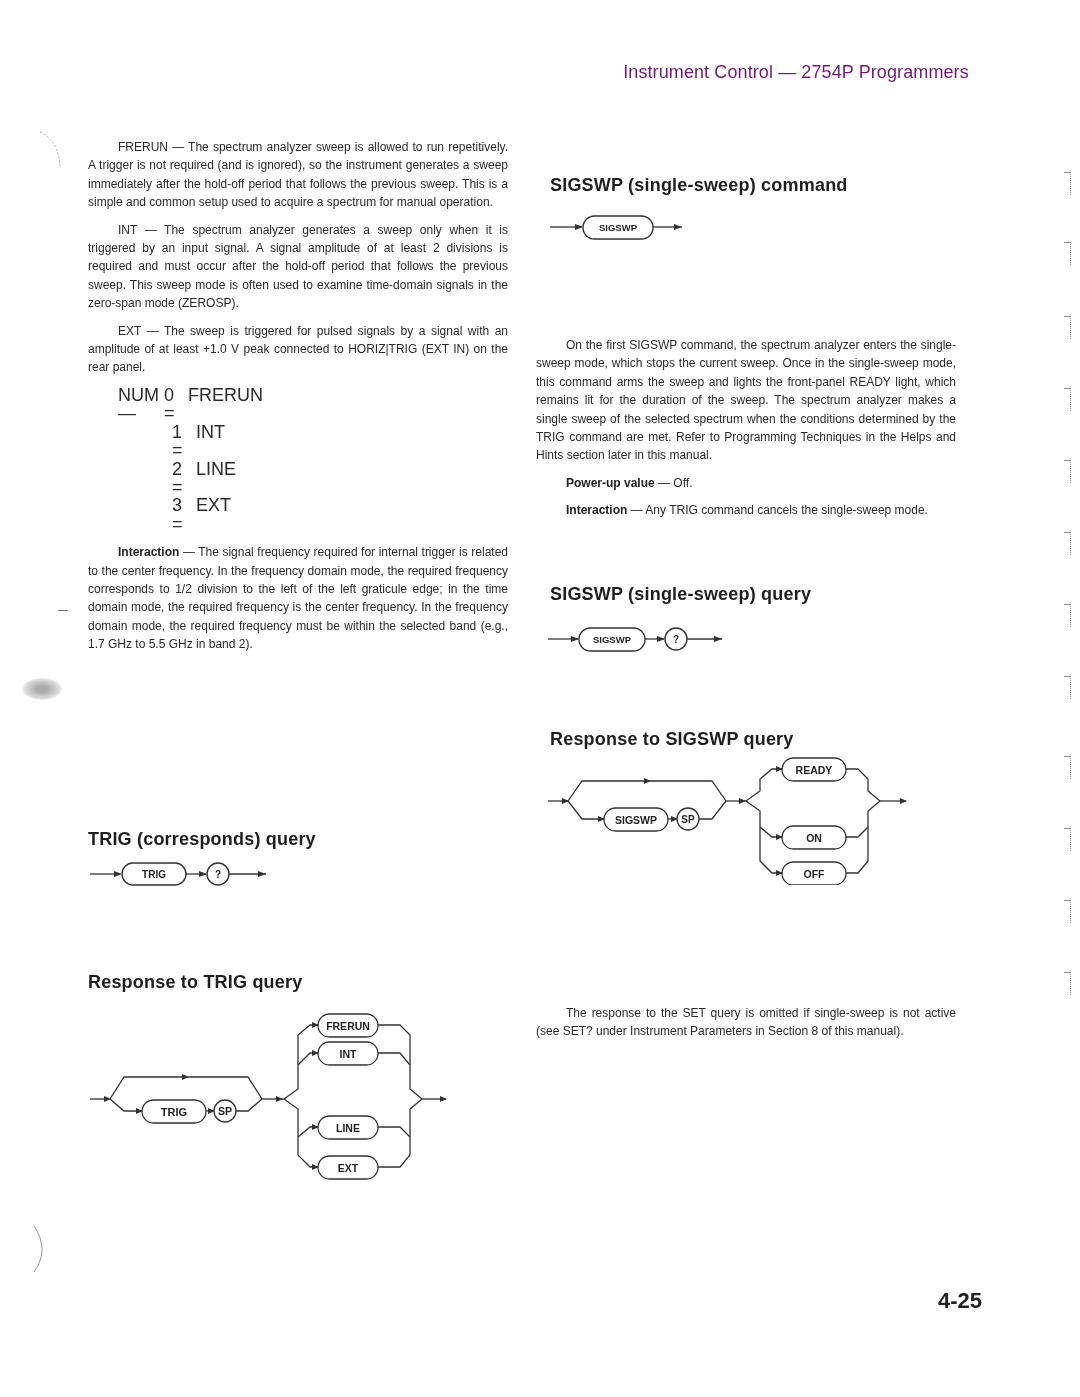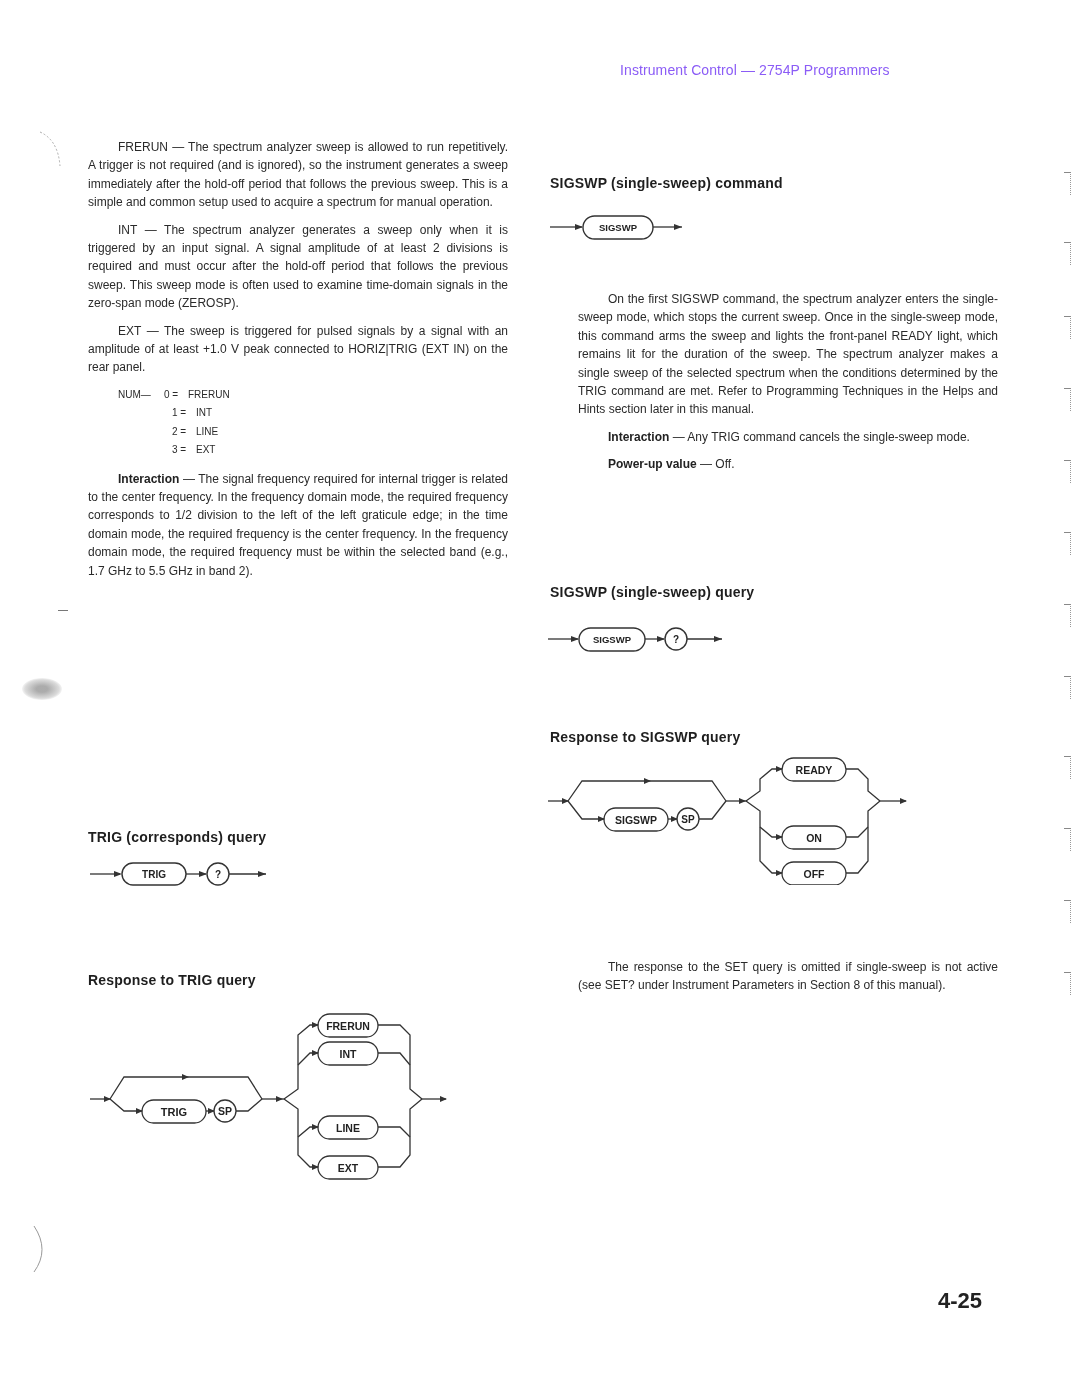--- a/index.html
+++ b/index.html
@@ -2,35 +2,35 @@
 <html><head>
 <meta charset="utf-8">
 <style>
   html, body { margin: 0; padding: 0; background: #ffffff; }
   body {
     width: 1080px; height: 1397px; position: relative; overflow: hidden;
     font-family: "Liberation Sans", sans-serif; color: #222;
   }
   .page-header {
     position: absolute; left: 620px; top: 62px; width: 352px;
-    text-align: left; font-size: 14px; color: #8b5cf6; letter-spacing: 0.1px;
+    text-align: center; font-size: 18px; color: #701a75; letter-spacing: 0.1px;
   }
   .col { position: absolute; width: 420px; }
   .col-left { left: 88px; top: 138px; }
-  .col-right { left: 578px; }
+  .col-right { left: 536px; margin-top: 46px; }
   p.body {
     margin: 0 0 9px 0; font-size: 12px; line-height: 18.4px;
     text-align: justify; text-indent: 30px; color: #2a2a2a;
   }
   .kw { font-weight: normal; }
   .lbl { font-weight: bold; color: #222; }
-  .numlist { margin: 6px 0 10px 30px; font-size: 10px; line-height: 18.4px; color: #2a2a2a; }
+  .numlist { margin: 6px 0 10px 30px; font-size: 18px; line-height: 18.4px; color: #2a2a2a; }
   .numlist .row { display: flex; }
   h3.sec {
-    margin: 0; font-size: 14px; font-weight: bold; color: #1e1e1e; letter-spacing: 0.2px;
+    margin: 0; font-size: 18px; font-weight: bold; color: #1e1e1e; letter-spacing: 0.2px;
   }
   .abs { position: absolute; }
   svg text { font-family: "Liberation Sans", sans-serif; font-weight: bold; fill: #222; }
   .page-num {
     position: absolute; left: 938px; top: 1288px; font-size: 22px; font-weight: bold; color: #222;
   }
   .edge-mark { position: absolute; border-right: 1px dotted #999; border-top: 1px solid #888; width: 6px; }
 </style>
 </head>
 <body>
@@ -137,22 +137,22 @@
   <line x1="2" y1="15" x2="34" y2="15" stroke="#333" stroke-width="1.3"></line>
   <polygon points="27,12 35,15 27,18" fill="#333"></polygon>
   <rect x="35" y="4" width="70" height="23" rx="11.5" fill="none" stroke="#333" stroke-width="1.4"></rect>
   <text x="70" y="19" font-size="9.5" text-anchor="middle">SIGSWP</text>
   <line x1="105" y1="15" x2="134" y2="15" stroke="#333" stroke-width="1.3"></line>
   <polygon points="126,12 134,15 126,18" fill="#333"></polygon>
 </svg>
 
 <div class="col col-right" style="top:290px;">
   <p class="body">On the first SIGSWP command, the spectrum analyzer enters the single-sweep mode, which stops the current sweep. Once in the single-sweep mode, this command arms the sweep and lights the front-panel READY light, which remains lit for the duration of the sweep. The spectrum analyzer makes a single sweep of the selected spectrum when the conditions determined by the TRIG command are met. Refer to Programming Techniques in the Helps and Hints section later in this manual.</p>
+  <p class="body"><span class="lbl">Power-up value</span><span> — Off.</span></p>
   <p class="body"><span class="lbl">Interaction</span><span> — Any TRIG command cancels the single-sweep mode.</span></p>
-  <p class="body"><span class="lbl">Power-up value</span><span> — Off.</span></p>
 </div>
 
 <h3 class="sec abs" style="left:550px; top:584px;">SIGSWP (single-sweep) query</h3>
 
 <svg class="abs" style="left:546px; top:624px;" width="190" height="30">
   <line x1="2" y1="15" x2="32" y2="15" stroke="#333" stroke-width="1.3"></line>
   <polygon points="25,12 33,15 25,18" fill="#333"></polygon>
   <rect x="33" y="4" width="66" height="23" rx="11.5" fill="none" stroke="#333" stroke-width="1.4"></rect>
   <text x="66" y="19" font-size="9.5" text-anchor="middle">SIGSWP</text>
   <line x1="99" y1="15" x2="118" y2="15" stroke="#333" stroke-width="1.3"></line>

